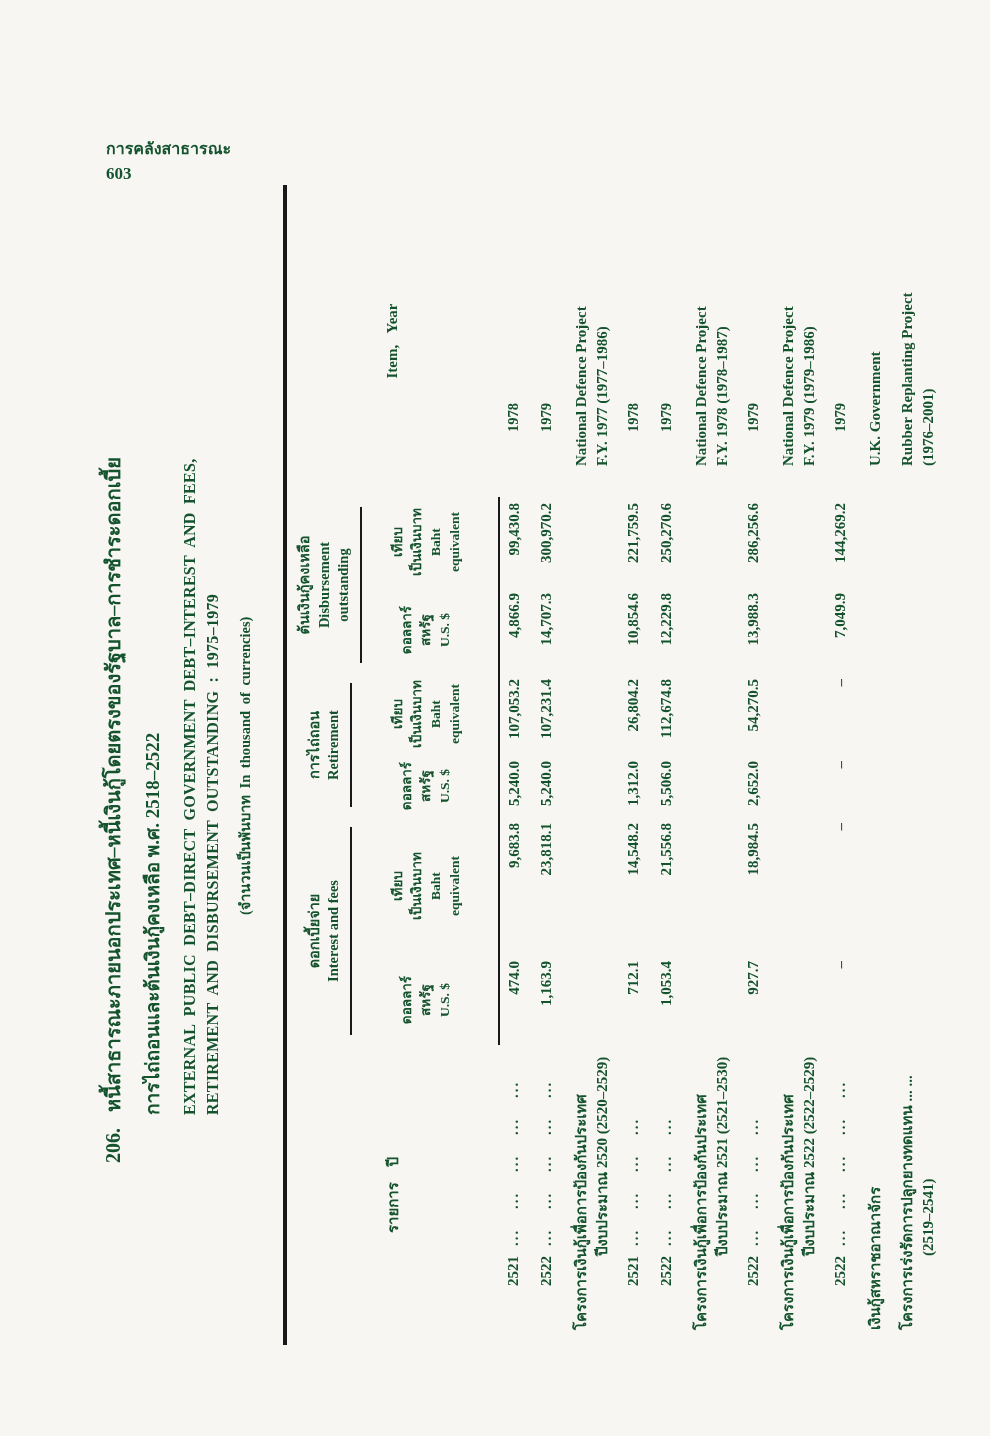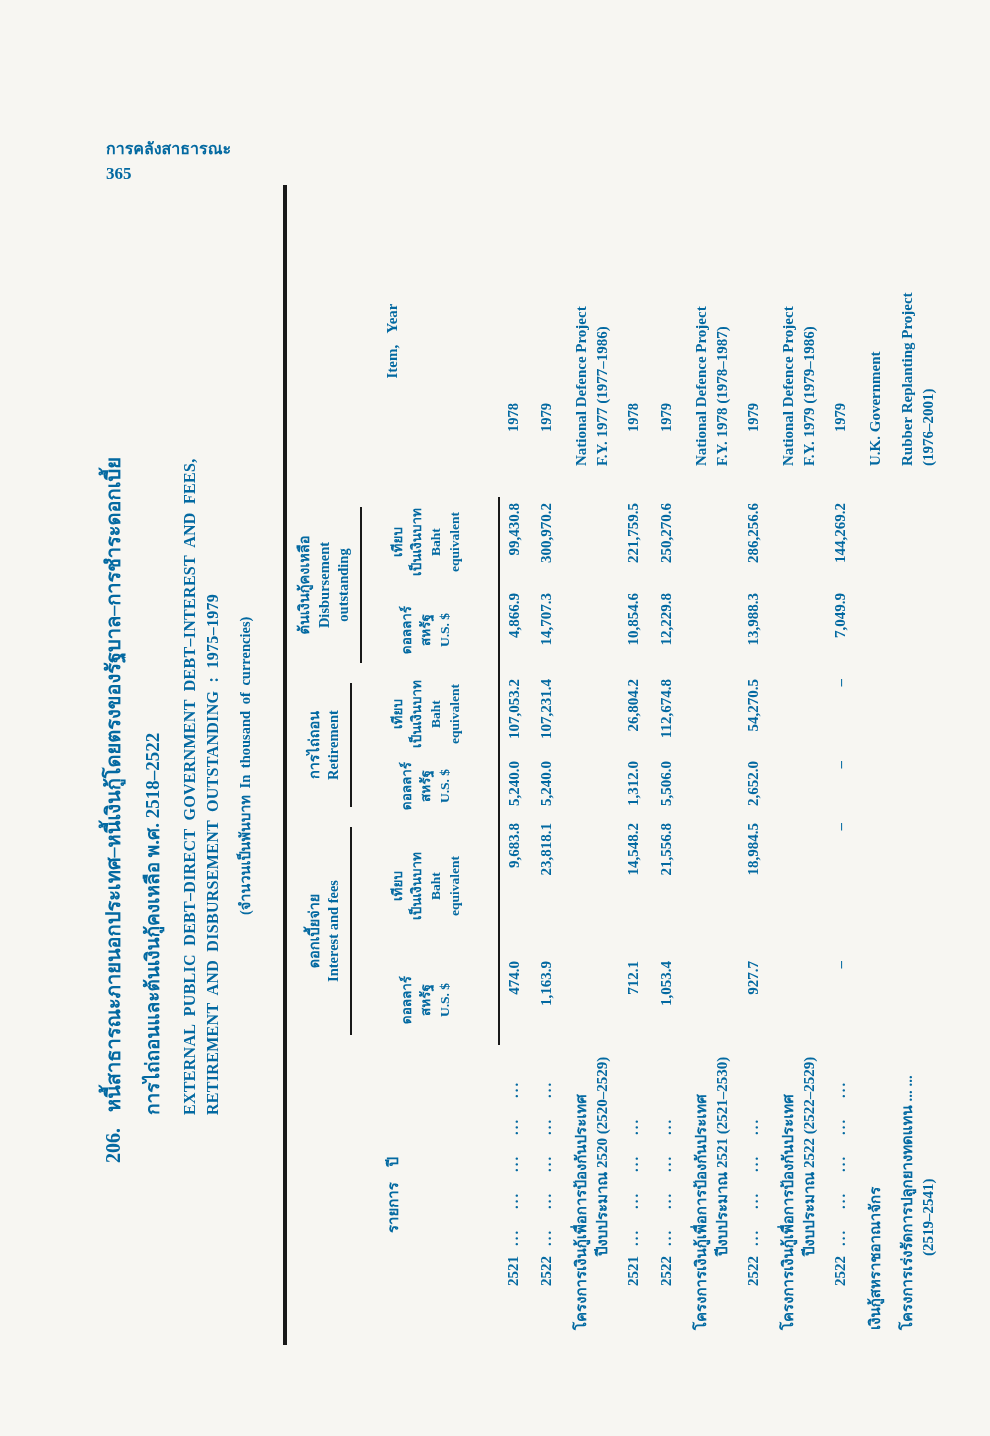--- a/index.html
+++ b/index.html
@@ -1,18 +1,18 @@
 <!DOCTYPE html>
 <html><head>
 <meta charset="utf-8">
 <style>
   html,body { margin:0; padding:0; }
   .page {
     position:relative; width:990px; height:1436px;
-    background:#f7f6f2; color:#0369a1; overflow:hidden;
+    background:#f7f6f2; color:#14532d; overflow:hidden;
     font-family:"Liberation Serif","DejaVu Serif",serif;
   }
   
   .corner { position:absolute; left:106px; top:136px; }
   .corner .chapter { font-size:16px; font-weight:700; }
   .corner .pageno  { font-size:17px; font-weight:700; margin-top:3px; }
 
   
   .rotated {
     position:absolute; left:95px; top:1345px;
@@ -58,21 +58,21 @@
   td.eng .s1 { padding-left:30px; }
   td.eng .s2 { padding-left:30px; }
 </style>
 </head>
 <body>
 
 <div class="page">
 
   <div class="corner">
     <div class="chapter">การคลังสาธารณะ</div>
-    <div class="pageno">365</div>
+    <div class="pageno">603</div>
   </div>
 
   <div class="rotated">
 
     <div class="title-block">
       <div class="t-line t1">
         <span class="tnum">206.</span><span>หนี้สาธารณะภายนอกประเทศ–หนี้เงินกู้โดยตรงของรัฐบาล–การชำระดอกเบี้ย</span>
       </div>
       <div class="t-line t2">การไถ่ถอนและต้นเงินกู้คงเหลือ พ.ศ. 2518–2522</div>
       <div class="t-line t3">EXTERNAL PUBLIC DEBT–DIRECT GOVERNMENT DEBT–INTEREST AND FEES,</div>

